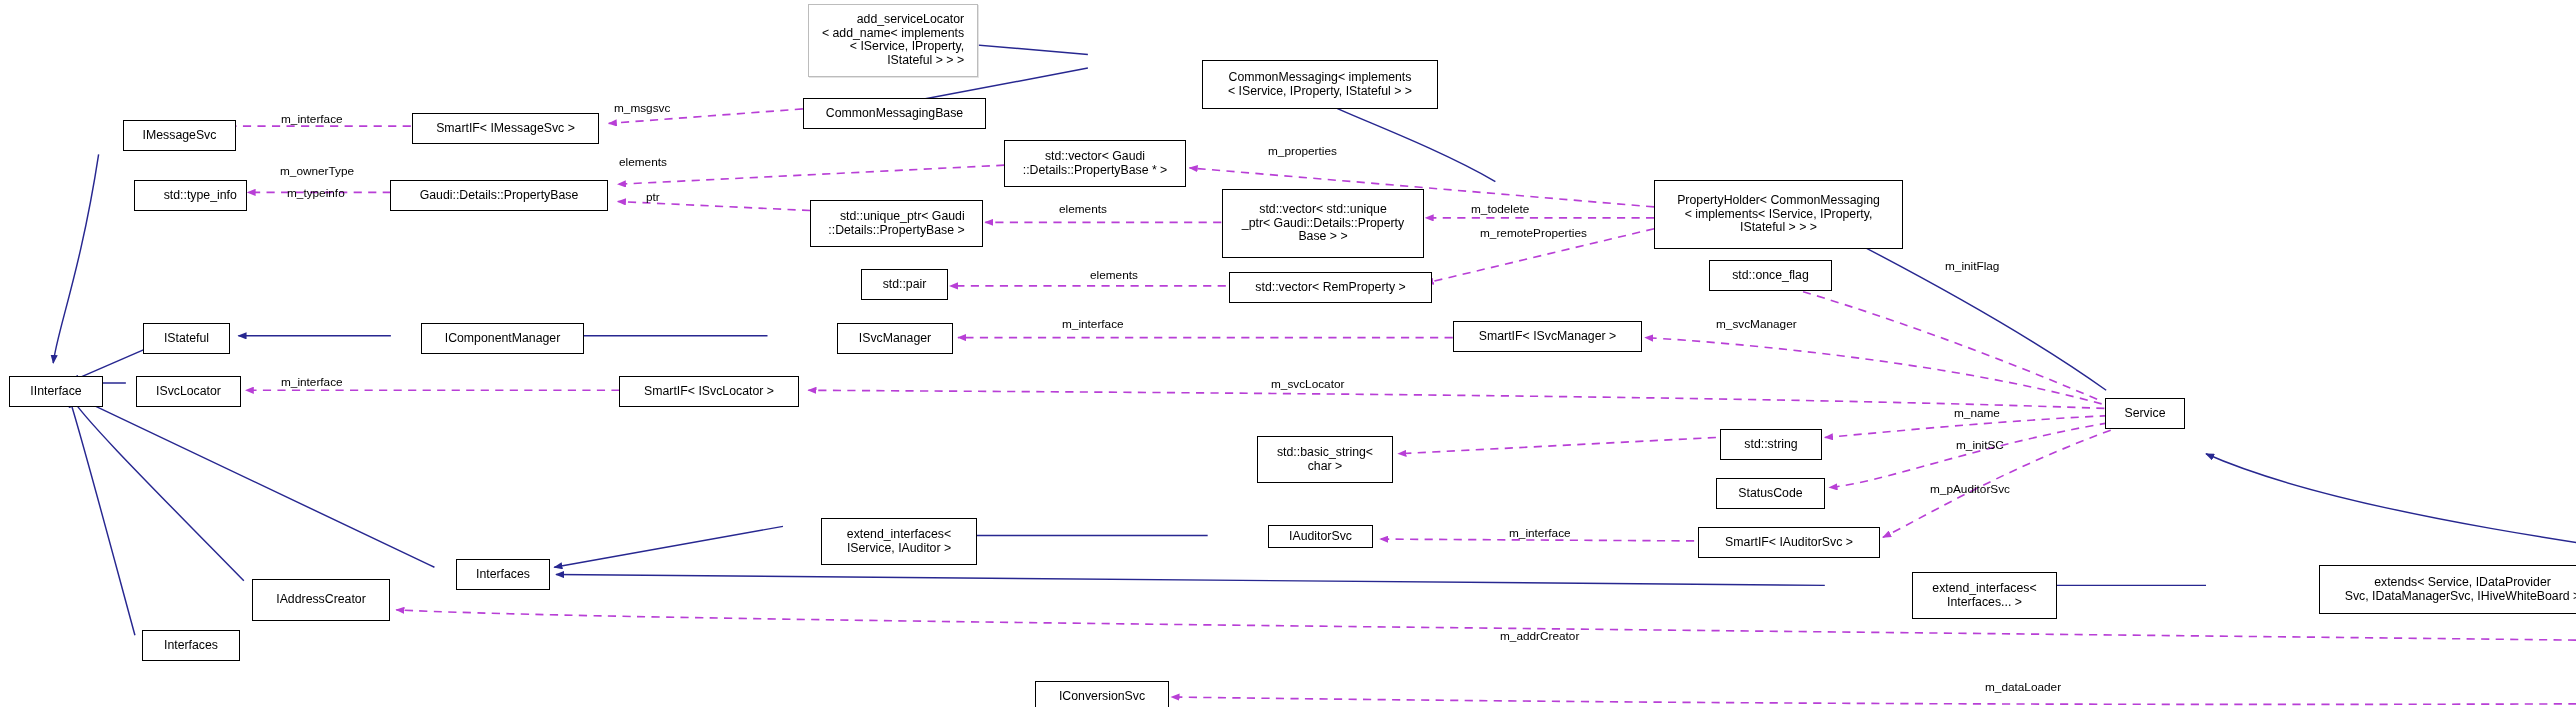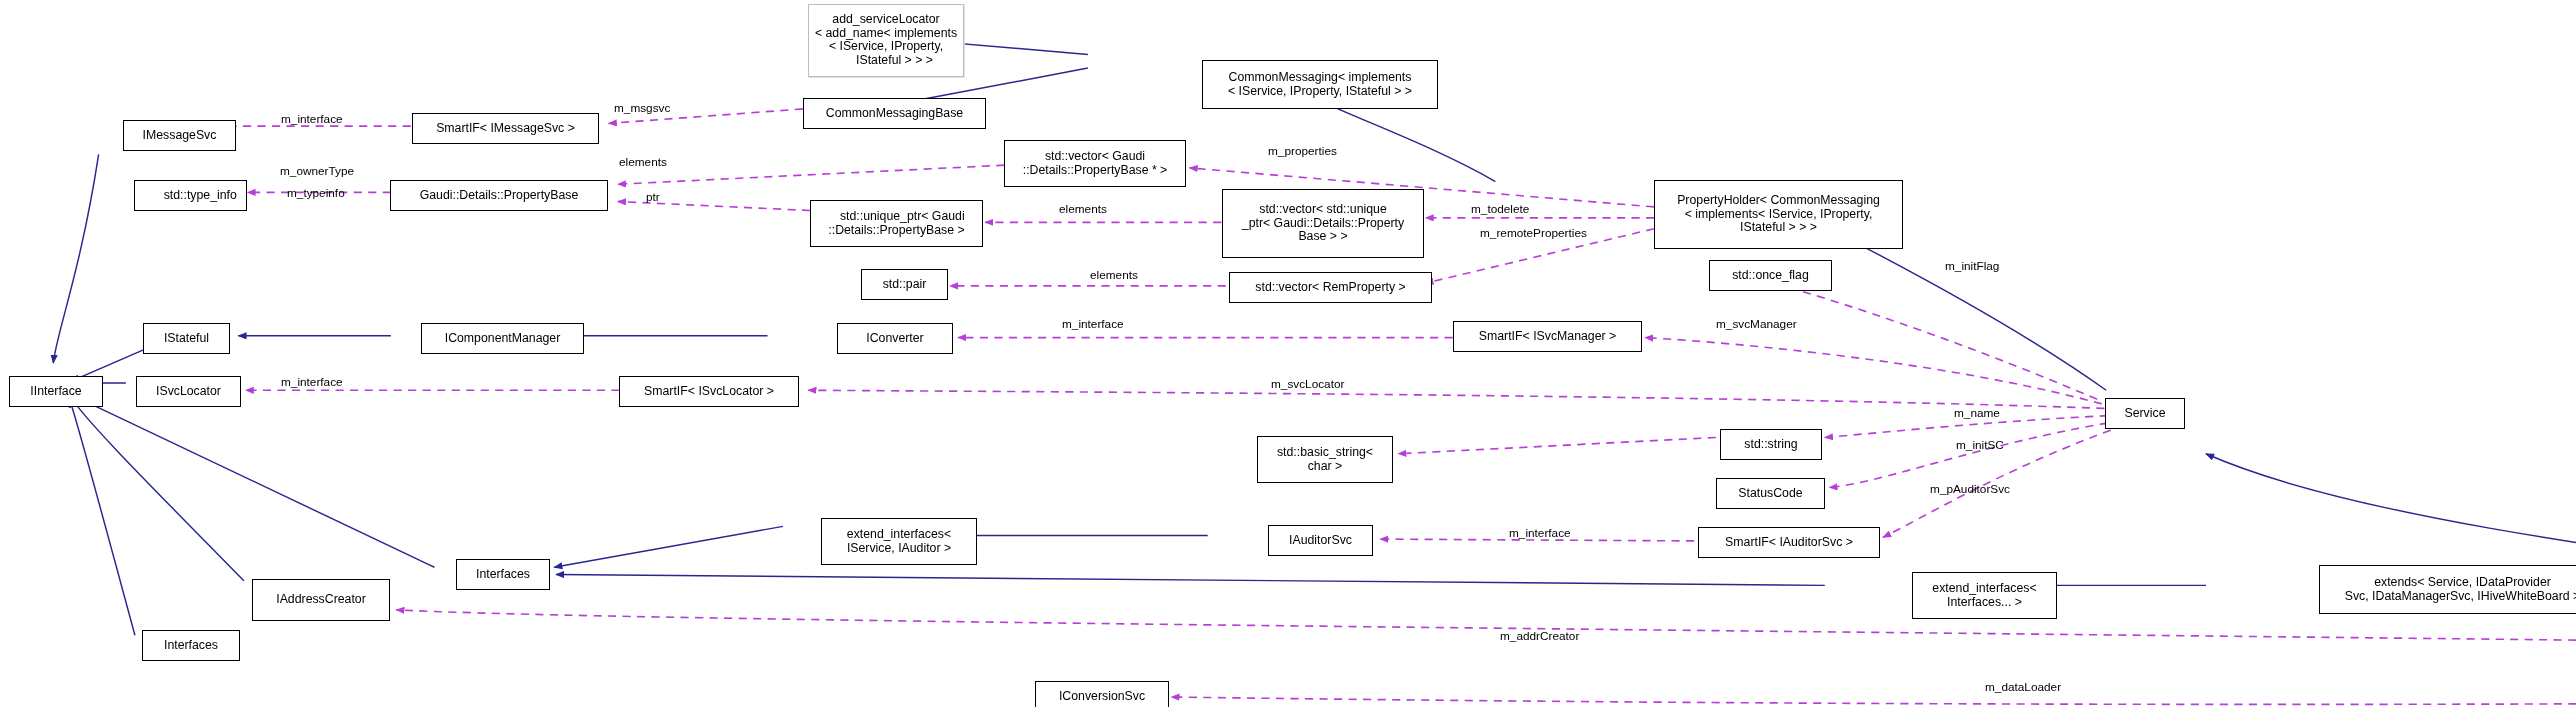--- a/index.html
+++ b/index.html
@@ -117,21 +117,21 @@
 
       <path d="M2280,833 L2045,833"></path>
 
       <path d="M2620,833 L2460,833"></path>
 
       <path d="M4940,760 C3600,800 3100,833 2812,833"></path>
     </g>
   </svg>
 
   <div id="nodes">
-      <div class="node soft" style="left: 808px; top: 3.6px; width: 156px; height: 73px;"><span>add_serviceLocator
+      <div class="node soft" style="left: 808px; top: 3.6px; width: 170px; height: 73px; text-align: right;"><span>add_serviceLocator
 &lt; add_name&lt; implements
 &lt; IService, IProperty,
      IStateful &gt; &gt; &gt;</span></div>
       <div class="node plain" style="left: 1202px; top: 60px; width: 236px; height: 49px;"><span>CommonMessaging&lt; implements
 &lt; IService, IProperty, IStateful &gt; &gt;</span></div>
       <div class="node plain" style="left: 123px; top: 120px; width: 113px; height: 31px;"><span>IMessageSvc</span></div>
       <div class="node plain" style="left: 412px; top: 113px; width: 187px; height: 31px;"><span>SmartIF&lt; IMessageSvc &gt;</span></div>
       <div class="node plain" style="left: 803px; top: 98px; width: 183px; height: 31px;"><span>CommonMessagingBase</span></div>
       <div class="node plain" style="left: 1004px; top: 140px; width: 182px; height: 47px;"><span>std::vector&lt; Gaudi
 ::Details::PropertyBase * &gt;</span></div>
@@ -143,33 +143,33 @@
 _ptr&lt; Gaudi::Details::Property
 Base &gt; &gt;</span></div>
       <div class="node plain" style="left: 1654px; top: 180px; width: 249px; height: 69px;"><span>PropertyHolder&lt; CommonMessaging
 &lt; implements&lt; IService, IProperty,
 IStateful &gt; &gt; &gt;</span></div>
       <div class="node plain" style="left: 861px; top: 269px; width: 87px; height: 31px;"><span>std::pair</span></div>
       <div class="node plain" style="left: 1229px; top: 272px; width: 203px; height: 31px;"><span>std::vector&lt; RemProperty &gt;</span></div>
       <div class="node plain" style="left: 1709px; top: 260px; width: 123px; height: 31px;"><span>std::once_flag</span></div>
       <div class="node plain" style="left: 143px; top: 323px; width: 87px; height: 31px;"><span>IStateful</span></div>
       <div class="node plain" style="left: 421px; top: 323px; width: 163px; height: 31px;"><span>IComponentManager</span></div>
-      <div class="node plain" style="left: 837px; top: 323px; width: 116px; height: 31px;"><span>IConverter</span></div>
+      <div class="node plain" style="left: 837px; top: 323px; width: 116px; height: 31px;"><span>ISvcManager</span></div>
       <div class="node plain" style="left: 1453px; top: 321px; width: 189px; height: 31px;"><span>SmartIF&lt; ISvcManager &gt;</span></div>
       <div class="node plain" style="left: 9px; top: 376px; width: 94px; height: 31px;"><span>IInterface</span></div>
       <div class="node plain" style="left: 136px; top: 376px; width: 105px; height: 31px;"><span>ISvcLocator</span></div>
       <div class="node plain" style="left: 619px; top: 376px; width: 180px; height: 31px;"><span>SmartIF&lt; ISvcLocator &gt;</span></div>
       <div class="node plain" style="left: 2105px; top: 398px; width: 80px; height: 31px;"><span>Service</span></div>
       <div class="node plain" style="left: 1257px; top: 436px; width: 136px; height: 47px;"><span>std::basic_string&lt;
 char &gt;</span></div>
       <div class="node plain" style="left: 1720px; top: 429px; width: 102px; height: 31px;"><span>std::string</span></div>
       <div class="node plain" style="left: 1716px; top: 478px; width: 109px; height: 31px;"><span>StatusCode</span></div>
       <div class="node plain" style="left: 821px; top: 518px; width: 156px; height: 47px;"><span>extend_interfaces&lt;
 IService, IAuditor &gt;</span></div>
-      <div class="node plain" style="left: 1268px; top: 525px; width: 105px; height: 31px;"><span>IAuditorSvc</span></div>
+      <div class="node plain" style="left: 1268px; top: 525px; width: 105px; height: 23px;"><span>IAuditorSvc</span></div>
       <div class="node plain" style="left: 1698px; top: 527px; width: 182px; height: 31px;"><span>SmartIF&lt; IAuditorSvc &gt;</span></div>
       <div class="node plain" style="left: 456px; top: 559px; width: 94px; height: 31px;"><span>Interfaces</span></div>
       <div class="node plain" style="left: 252px; top: 579px; width: 138px; height: 42px;"><span>IAddressCreator</span></div>
       <div class="node plain" style="left: 1912px; top: 572px; width: 145px; height: 47px;"><span>extend_interfaces&lt;
 Interfaces... &gt;</span></div>
       <div class="node plain" style="left: 2319px; top: 565px; width: 287px; height: 49px;"><span>extends&lt; Service, IDataProvider
 Svc, IDataManagerSvc, IHiveWhiteBoard &gt;</span></div>
       <div class="node plain" style="left: 142px; top: 630px; width: 98px; height: 31px;"><span>Interfaces</span></div>
       <div class="node plain" style="left: 1035px; top: 681px; width: 134px; height: 31px;"><span>IConversionSvc</span></div>
     </div>

